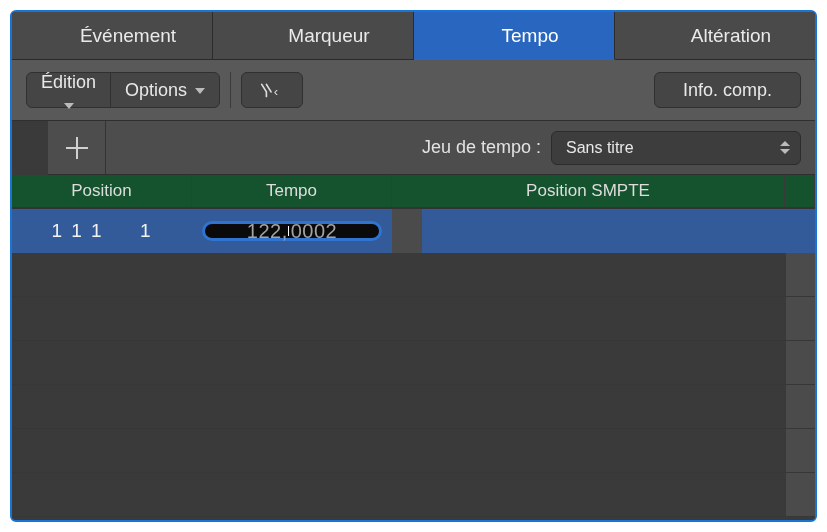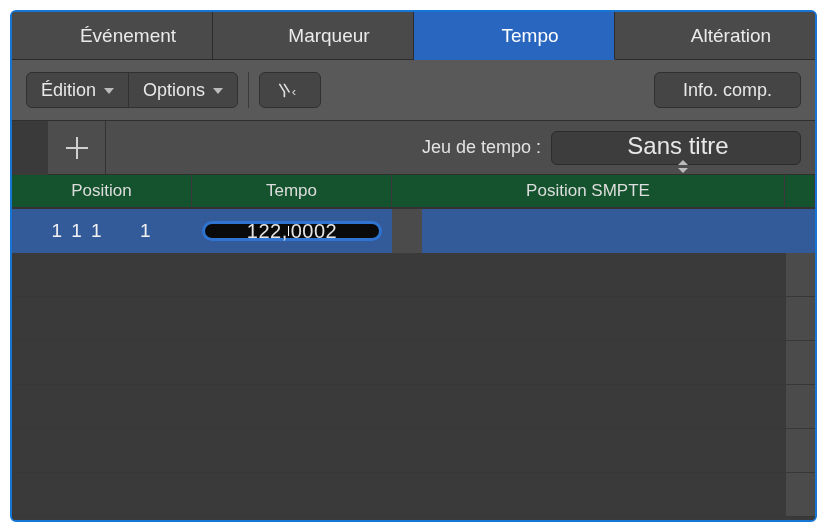--- a/index.html
+++ b/index.html
@@ -89,21 +89,21 @@
   }
   .spacer { flex: 1; }
 
   .btn-group {
     display: inline-flex;
   }
   .btn-group .btn {
     border-radius: 0;
     margin-left: -1px;
   }
-  .btn-group .btn:first-child { border-top-left-radius: 6px; border-bottom-left-radius: 6px; margin-left:0;}
+  .btn-group .btn:first-child { border-top-left-radius: 6px; border-bottom-left-radius: 6px; margin-left:0;flex-direction:column;}
   .btn-group .btn:last-child { border-top-right-radius: 6px; border-bottom-right-radius: 6px; }
 
   .filter-glyph {
     font-family: monospace;
     font-size: 18px;
     letter-spacing: 1px;
     display: inline-flex;
     align-items: center;
     justify-content: center;
   }
@@ -149,23 +149,22 @@
     display: flex;
     align-items: center;
     height: 34px;
     min-width: 250px;
     background: #3d3d3d;
     border: 1px solid #2c2c2c;
     border-radius: 6px;
     padding: 0 10px 0 14px;
     justify-content: space-between;
     color: #e8e8e8;
-    font-size: 24px;
+    font-size: 16px;
     cursor: default;
-    flex-direction: column;
   }
   .stepper {
     display: flex;
     flex-direction: column;
     gap: 3px;
     margin-left: 10px;
   }
   .stepper .up, .stepper .down {
     width: 0; height: 0;
     border-left: 5px solid transparent;
@@ -231,21 +230,21 @@
   .tempo-edit {
     position: relative;
     display: flex;
     align-items: center;
     justify-content: center;
     background: #0a0a0a;
     border: 3px solid #2f74d0;
     border-radius: 20px;
     height: 20px;
     width: 180px;
-    color: #e5e5e5;
+    color: #a3a3a3;
     font-size: 20px;
     letter-spacing: 0.5px;
   }
   .tempo-int { }
   .cursor {
     width: 1px;
     height: 70%;
     background: #fff;
     display: inline-block;
     margin: 0 0px;

